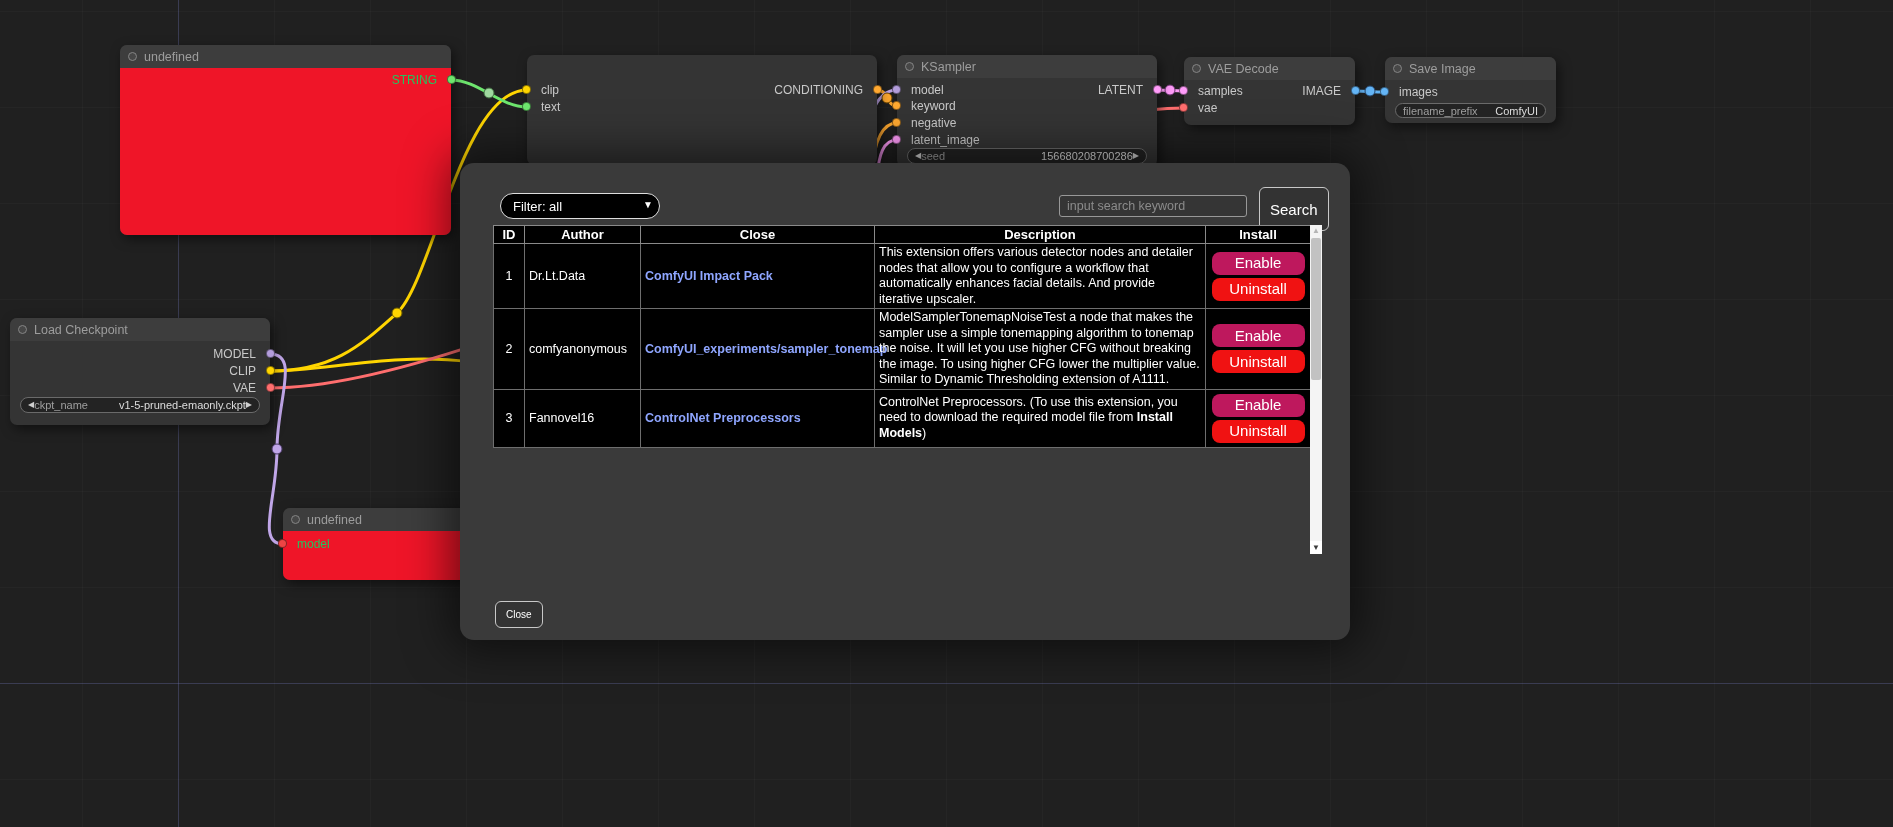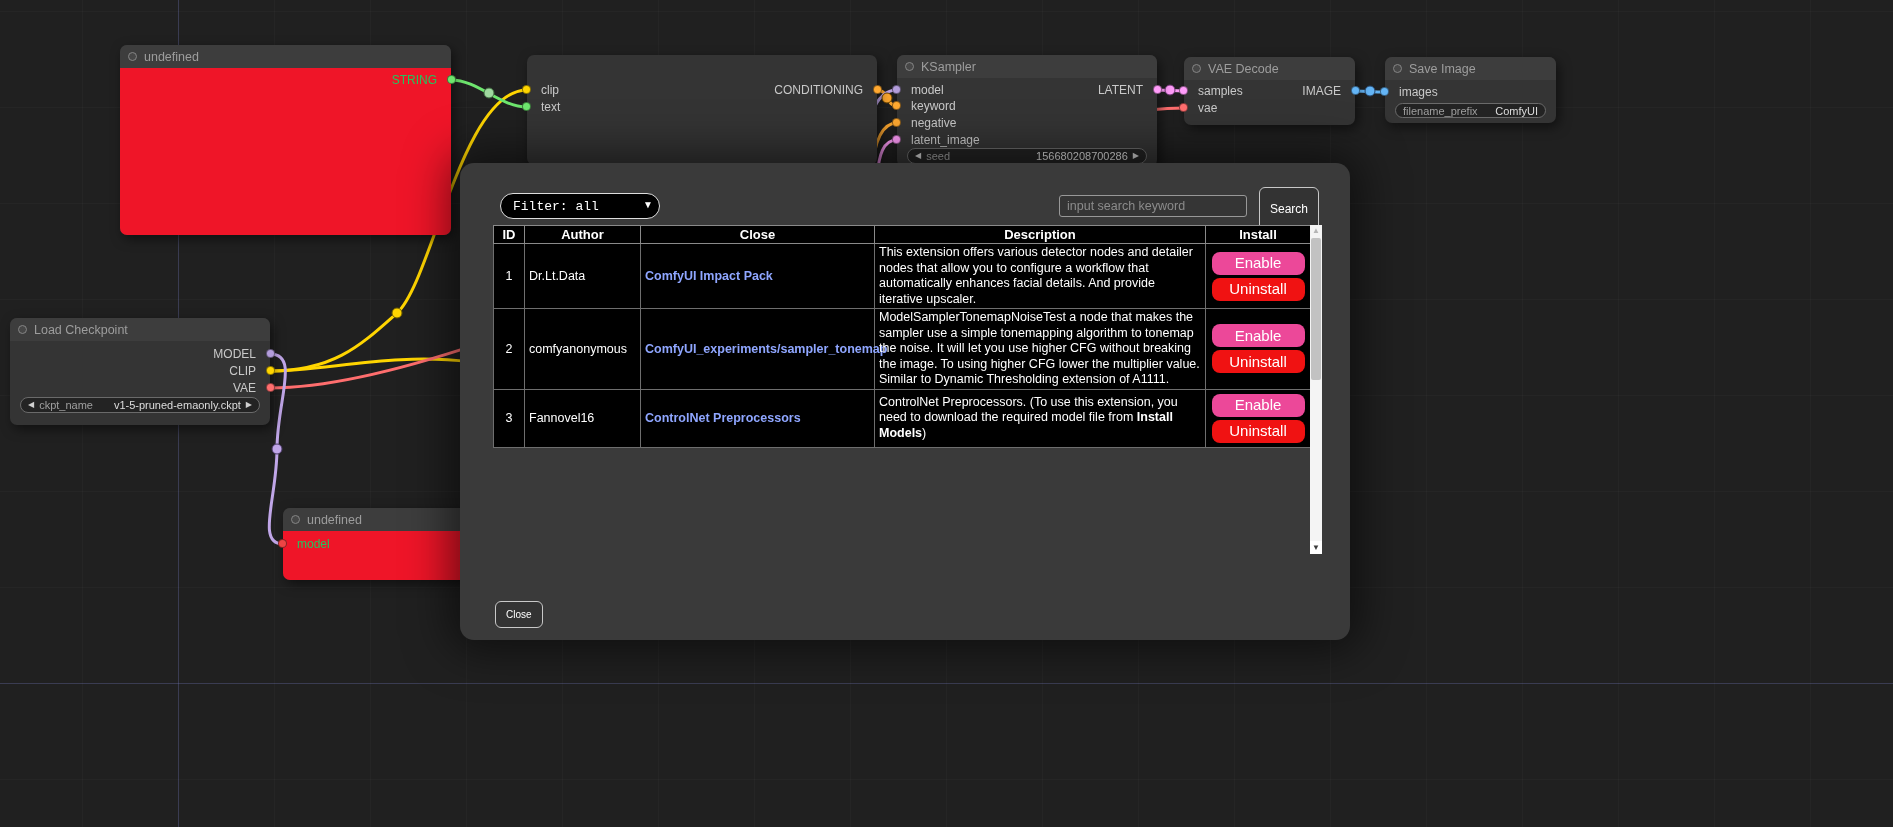--- a/index.html
+++ b/index.html
@@ -24,51 +24,51 @@
 
   .slot{position:absolute;height:14px;display:flex;align-items:center;font-size:12px;color:#c9c9c9;white-space:nowrap}
   .slot.in{left:0;padding-left:14px}
   .slot.out{right:0;padding-right:14px}
   .slot.onred{color:#22c55e}
   .pdot{position:absolute;width:9px;height:9px;border-radius:50%;border:1px solid rgba(0,0,0,.45);top:2px}
   .slot.in .pdot{left:-5px}
   .slot.out .pdot{right:-5px}
 
   .widget{position:absolute;left:10px;right:10px;height:16px;background:#232323;border:1px solid #6a6a6a;
-    border-radius:8px;display:flex;align-items:center;padding:0 7px;font-size:11px;gap:5px}
+    border-radius:8px;display:flex;align-items:center;padding:0 7px;font-size:11px;}
   .warr{font-size:8px;color:#cfcfcf;line-height:1}
   .wlabel{color:#9f9f9f}
   .wvalue{margin-left:auto;color:#dddddd}
 
   
   .modal{position:absolute;left:460px;top:163px;width:890px;height:477px;background:#3a3a3a;border-radius:14px;
     box-shadow:0 0 45px 10px rgba(0,0,0,.55);z-index:10}
   .filter-select{position:absolute;left:40px;top:30px;width:160px;height:26px;background:#000;color:#fff;
-    border:1px solid #ddd;border-radius:13px;font-size:13px;padding:0 12px;appearance:none;-webkit-appearance:none;font-family:Liberation Mono, monospace}
+    border:1px solid #ddd;border-radius:13px;font-size:13px;padding:0 12px;appearance:none;-webkit-appearance:none;font-family:Liberation Sans, sans-serif}
   .sel-caret{position:absolute;left:183px;top:36px;font-size:10px;color:#fff;pointer-events:none}
   .search-input{position:absolute;left:599px;top:32px;width:188px;height:22px;background:#353535;border:1px solid #989898;
     border-radius:3px;color:#ddd;font-size:12.5px;padding:0 7px;font-family:inherit}
   .search-input::placeholder{color:#8b8b8b}
   .btn{background:#333;color:#fff;border:1px solid #c8c8c8;border-radius:6px;font-size:10px;font-family:inherit;padding:2px 10px;cursor:pointer}
-  .search-btn{position:absolute;left:799px;top:24px;height:44px;font-size:12px}
+  .search-btn{position:absolute;left:799px;top:24px;height:44px;font-size:15px}
   .close-btn{position:absolute;left:35px;top:438px;height:27px}
 
   .tablewrap{position:absolute;left:33px;top:62px;width:829px;height:329px}
   table.ext{border-collapse:collapse;width:817px;background:#000;table-layout:fixed}
   table.ext th{border:1px solid #8a8a8a;color:#fff;font-size:13px;font-weight:bold;padding:1px 2px;height:15px;background:#000}
   table.ext td{border:1px solid #6e6e6e;color:#fff;font-size:12.5px;padding:1px 4px;vertical-align:middle;background:#000}
   td.cid{text-align:center}
   td.cauthor{padding-left:7px}
   td.cname a{color:#8fa6ff;font-weight:bold;text-decoration:none;cursor:pointer}
   td.cdesc{line-height:15.5px;vertical-align:middle;padding:2px 5px}
   td.cinstall{text-align:center}
   tr.r1 td{height:63px} tr.r2 td{height:77px} tr.r3 td{height:57px}
   .ibtn{display:block;margin:3px auto;width:93px;height:23px;border:none;border-radius:8px;color:#fff;
     font-size:15px;font-family:inherit;line-height:22px;cursor:pointer}
-  .ibtn.enable{background:#ec4899}
+  .ibtn.enable{background:#be185d}
   .ibtn.uninstall{background:#f01212}
 
   .scroll-track{position:absolute;left:817px;top:0;width:12px;height:329px;background:#f4f4f4}
   .scroll-thumb{position:absolute;left:818px;top:13px;width:10px;height:142px;background:#c2c2c2;border-radius:2px}
   .scroll-up{position:absolute;left:817px;top:0;width:12px;height:12px;color:#b5b5b5;font-size:8px;text-align:center;line-height:12px}
   .scroll-down{position:absolute;left:817px;top:316px;width:12px;height:13px;color:#3c3c3c;font-size:8px;text-align:center;line-height:13px;background:#fff}
 </style>
 </head>
 <body>
 

